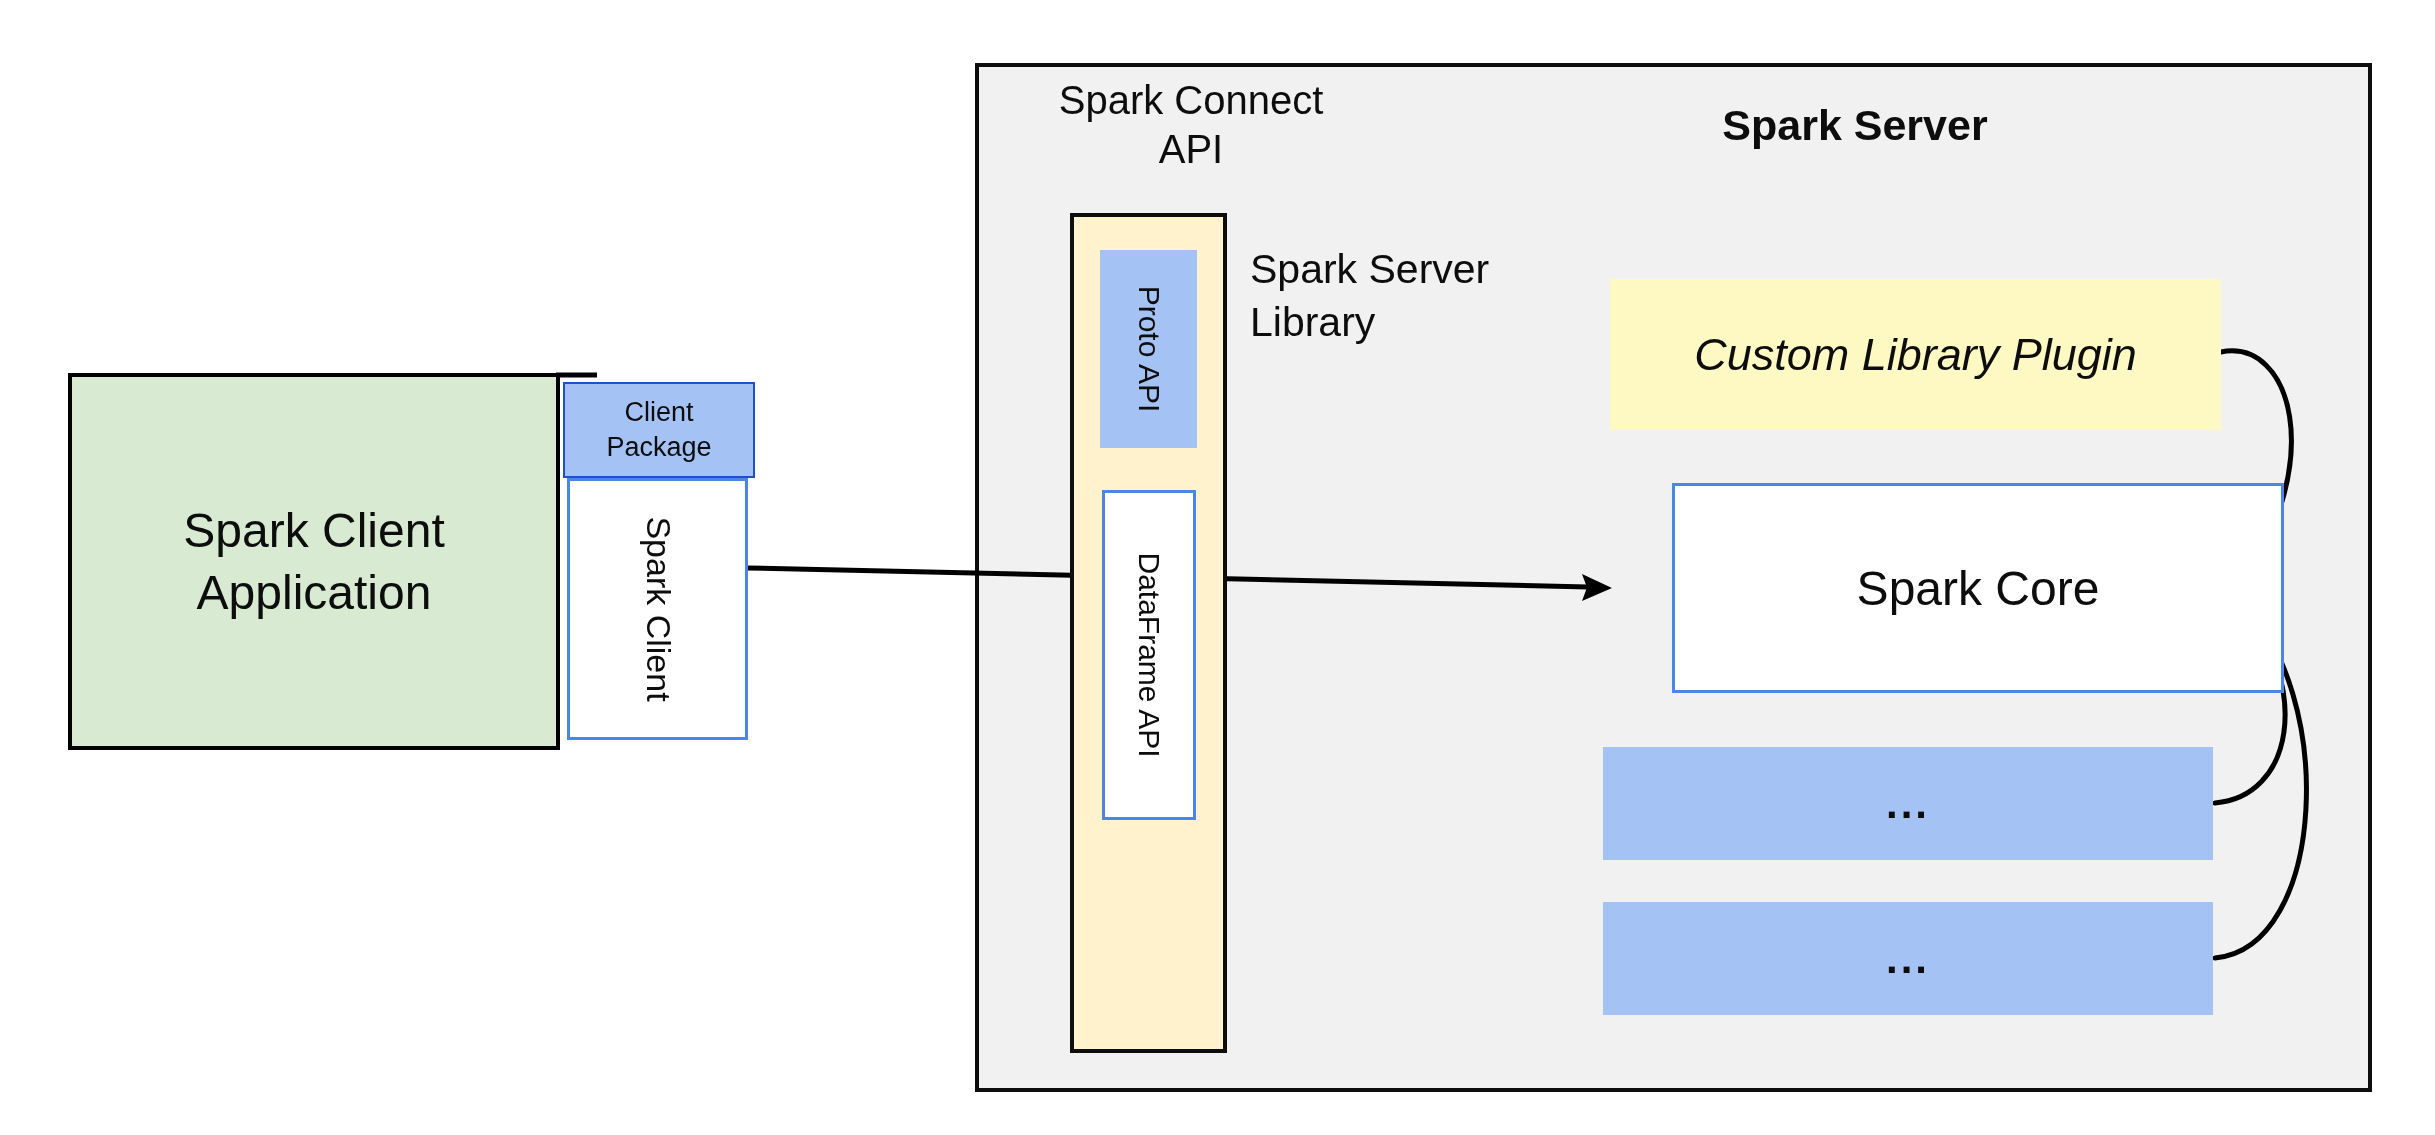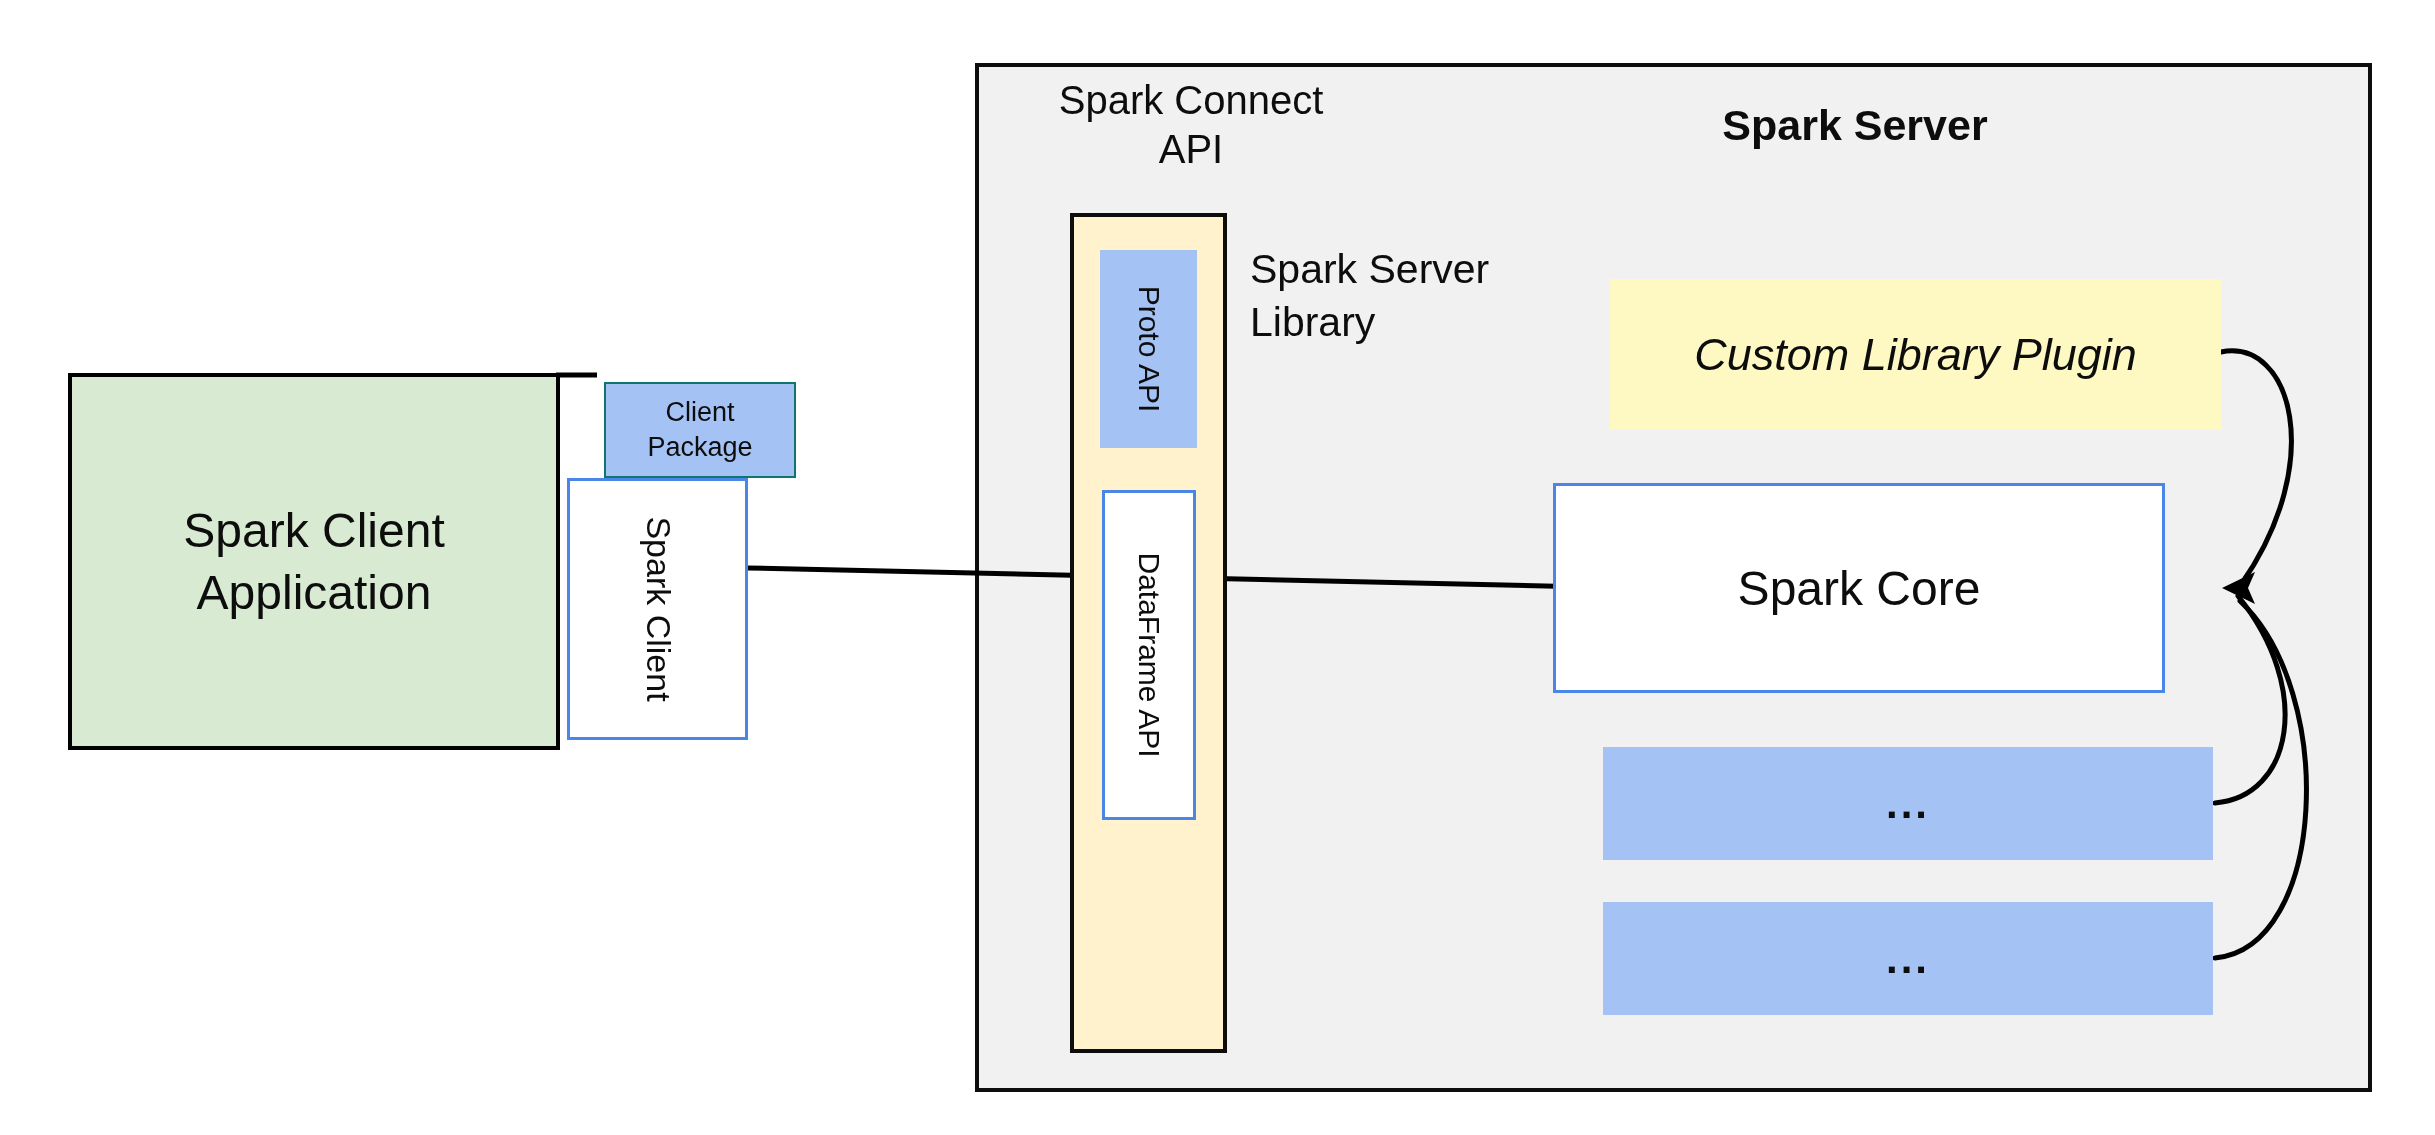--- a/index.html
+++ b/index.html
@@ -12,21 +12,21 @@
   
   #server-container{left:975px;top:63px;width:1397px;height:1029px;
       background:#f1f1f2;border:4px solid #0d0d0d;z-index:0;}
   #edge-layer{left:0;top:0;width:2435px;height:1135px;z-index:1;pointer-events:none;}
 
   
   #client-app-box{left:68px;top:373px;width:492px;height:377px;
       background:#d9ead3;border:4px solid #000;z-index:2;}
   #client-app-label{font-size:48px;line-height:62px;}
   #client-package-box{left:563px;top:382px;width:192px;height:96px;
-      background:#a4c2f4;border:2px solid #0f766e;z-index:3;margin-left:41px;}
+      background:#a4c2f4;border:2px solid #1d4ed8;z-index:3;}
   #client-package-label{font-size:27px;line-height:35px;}
   #spark-client-box{left:567px;top:478px;width:181px;height:262px;
       background:#ffffff;border:3px solid #4a86e8;z-index:3;}
 
   
   .vlabel{position:absolute;white-space:nowrap;z-index:4;
       transform:translate(-50%,-50%) rotate(90deg);}
   #spark-client-vlabel{left:658px;top:609px;font-size:34px;}
   #proto-api-vlabel{left:1149px;top:349px;font-size:30px;}
   #dataframe-api-vlabel{left:1149px;top:655px;font-size:30px;}
@@ -36,21 +36,21 @@
       background:#fff2cc;border:4px solid #0d0d0d;z-index:2;}
   #proto-api-box{left:1100px;top:250px;width:97px;height:198px;
       background:#a4c2f4;z-index:3;}
   #dataframe-api-box{left:1102px;top:490px;width:94px;height:330px;
       background:#ffffff;border:3px solid #4a86e8;z-index:3;}
 
   
   #custom-plugin-box{left:1610px;top:279px;width:611px;height:151px;
       background:#fef9c3;z-index:2;font-style:italic;}
   #custom-plugin-label{font-size:45px;}
-  #spark-core-box{left:1553px;top:483px;width:612px;height:210px;
+  #spark-core-box{left:1672px;top:483px;width:612px;height:210px;
       background:#ffffff;border:3px solid #4a86e8;z-index:2;}
   #spark-core-label{font-size:48px;}
   #plugin-slot-1-box{left:1603px;top:747px;width:610px;height:113px;
       background:#a4c2f4;z-index:2;}
   #plugin-slot-2-box{left:1603px;top:902px;width:610px;height:113px;
       background:#a4c2f4;z-index:2;}
   .slot-label{font-size:42px;font-weight:bold;letter-spacing:3px;}
 
   
   .floatlabel{position:absolute;z-index:4;}

